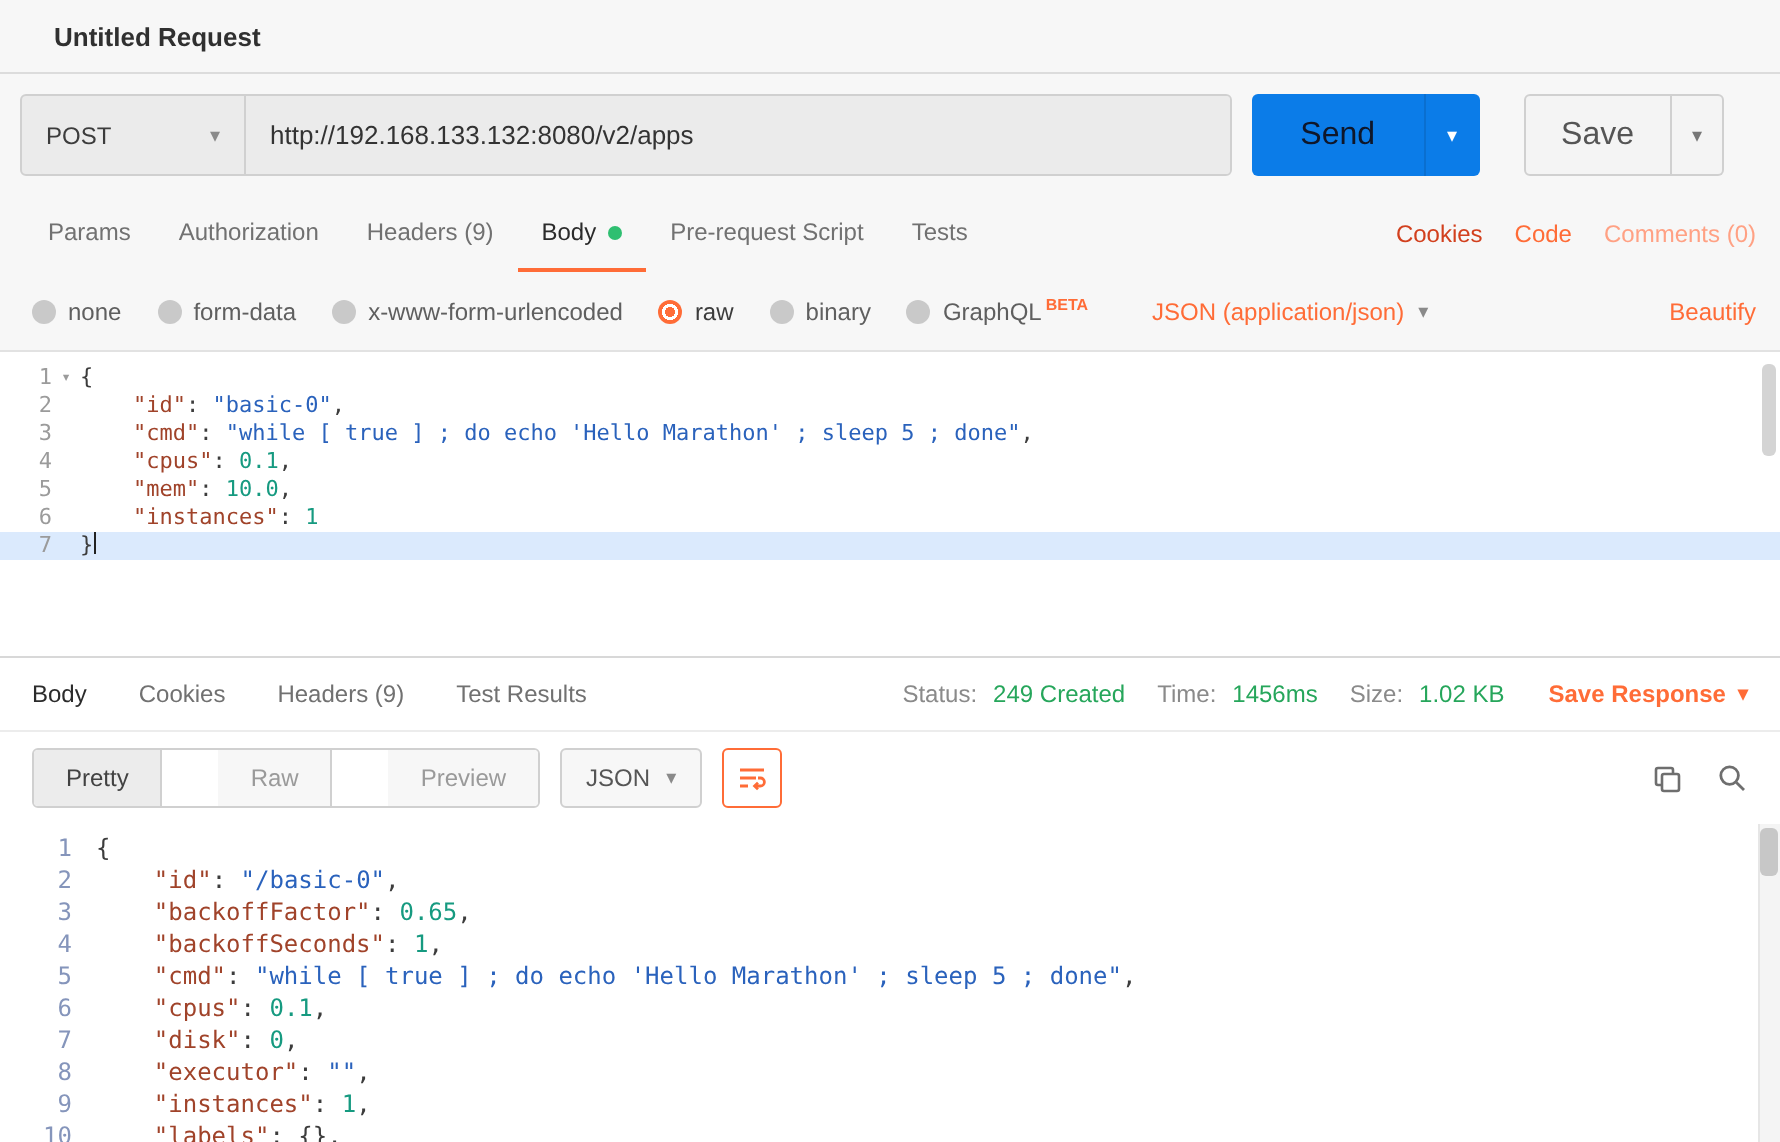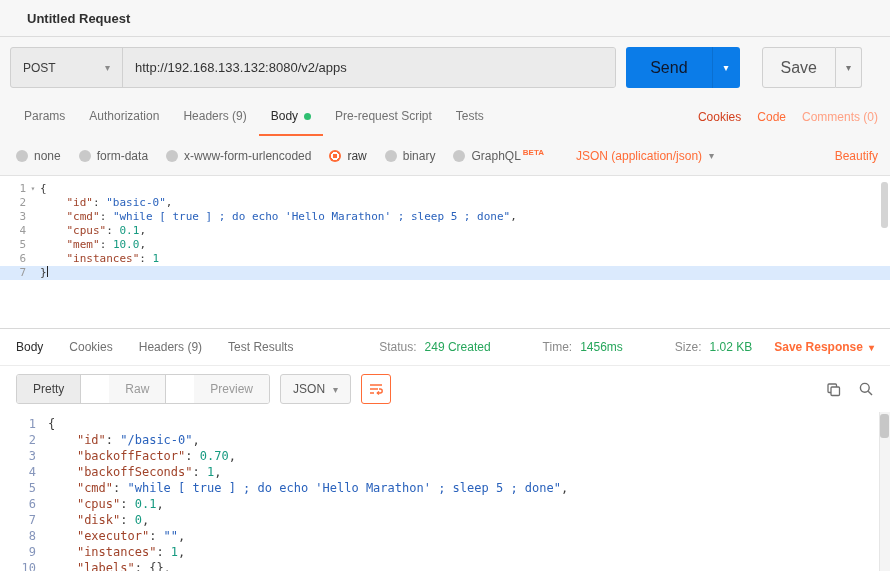--- a/index.html
+++ b/index.html
@@ -63,21 +63,21 @@
   .scroll-thumb { position: absolute; background: #d4d4d4; border-radius: 3px; }
   .req-thumb { right: 2px; top: 6px; width: 7px; height: 46px; }
 
   
   .response-section { background: #fff; }
   .resp-header { height: 37px; display: flex; align-items: center; padding: 0 16px; border-bottom: 1px solid #ececec; background: #fff; }
   .resp-tabs { display: flex; align-items: center; gap: 26px; }
   .resp-tab { color: #717171; cursor: pointer; }
   .resp-tab.active { color: #2b2b2b; }
   .resp-meta { margin-left: auto; display: flex; align-items: center; gap: 8px; }
-  .meta-label { color: #8a8a8a; margin-left: 36px; }
+  .meta-label { color: #8a8a8a; }
   .meta-value { color: #26a65b; margin-right: 8px; }
   .save-response { color: #ff6c37; font-weight: bold; display: flex; align-items: center; gap: 6px; cursor: pointer; margin-left: 6px; }
   .save-response .caret { color: #ff6c37; }
 
   .resp-toolbar { height: 46px; display: flex; align-items: center; gap: 10px; padding: 0 16px; background: #fff; }
   .seg-group { display: flex; border: 1px solid #d0d0d0; border-radius: 3px; overflow: hidden; gap: 28px; }
   .seg { padding: 7px 16px; background: #f7f7f7; color: #9a9a9a; border-right: 1px solid #d0d0d0; cursor: pointer; }
   .seg:last-child { border-right: none; }
   .seg.active { background: #ececec; color: #424242; }
   .lang-select { border: 1px solid #d0d0d0; border-radius: 3px; background: #f7f7f7; color: #555; padding: 7px 12px; display: flex; align-items: center; gap: 8px; cursor: pointer; text-align: center; }
@@ -271,21 +271,21 @@
           <span class="code-content"><span class="tok-p">{</span></span>
         </div>
         <div class="code-line">
           <span class="gutter-num">2</span>
           <span class="fold"></span>
           <span class="code-content"><span class="tok-p">    </span><span class="tok-k">"id"</span><span class="tok-p">: </span><span class="tok-s">"/basic-0"</span><span class="tok-p">,</span></span>
         </div>
         <div class="code-line">
           <span class="gutter-num">3</span>
           <span class="fold"></span>
-          <span class="code-content"><span class="tok-p">    </span><span class="tok-k">"backoffFactor"</span><span class="tok-p">: </span><span class="tok-n">0.70</span><span class="tok-p">,</span></span>
+          <span class="code-content"><span class="tok-p">    </span><span class="tok-k">"backoffFactor"</span><span class="tok-p">: </span><span class="tok-n">0.65</span><span class="tok-p">,</span></span>
         </div>
         <div class="code-line">
           <span class="gutter-num">4</span>
           <span class="fold"></span>
           <span class="code-content"><span class="tok-p">    </span><span class="tok-k">"backoffSeconds"</span><span class="tok-p">: </span><span class="tok-n">1</span><span class="tok-p">,</span></span>
         </div>
         <div class="code-line">
           <span class="gutter-num">5</span>
           <span class="fold"></span>
           <span class="code-content"><span class="tok-p">    </span><span class="tok-k">"cmd"</span><span class="tok-p">: </span><span class="tok-s">"while [ true ] ; do echo 'Hello Marathon' ; sleep 5 ; done"</span><span class="tok-p">,</span></span>

